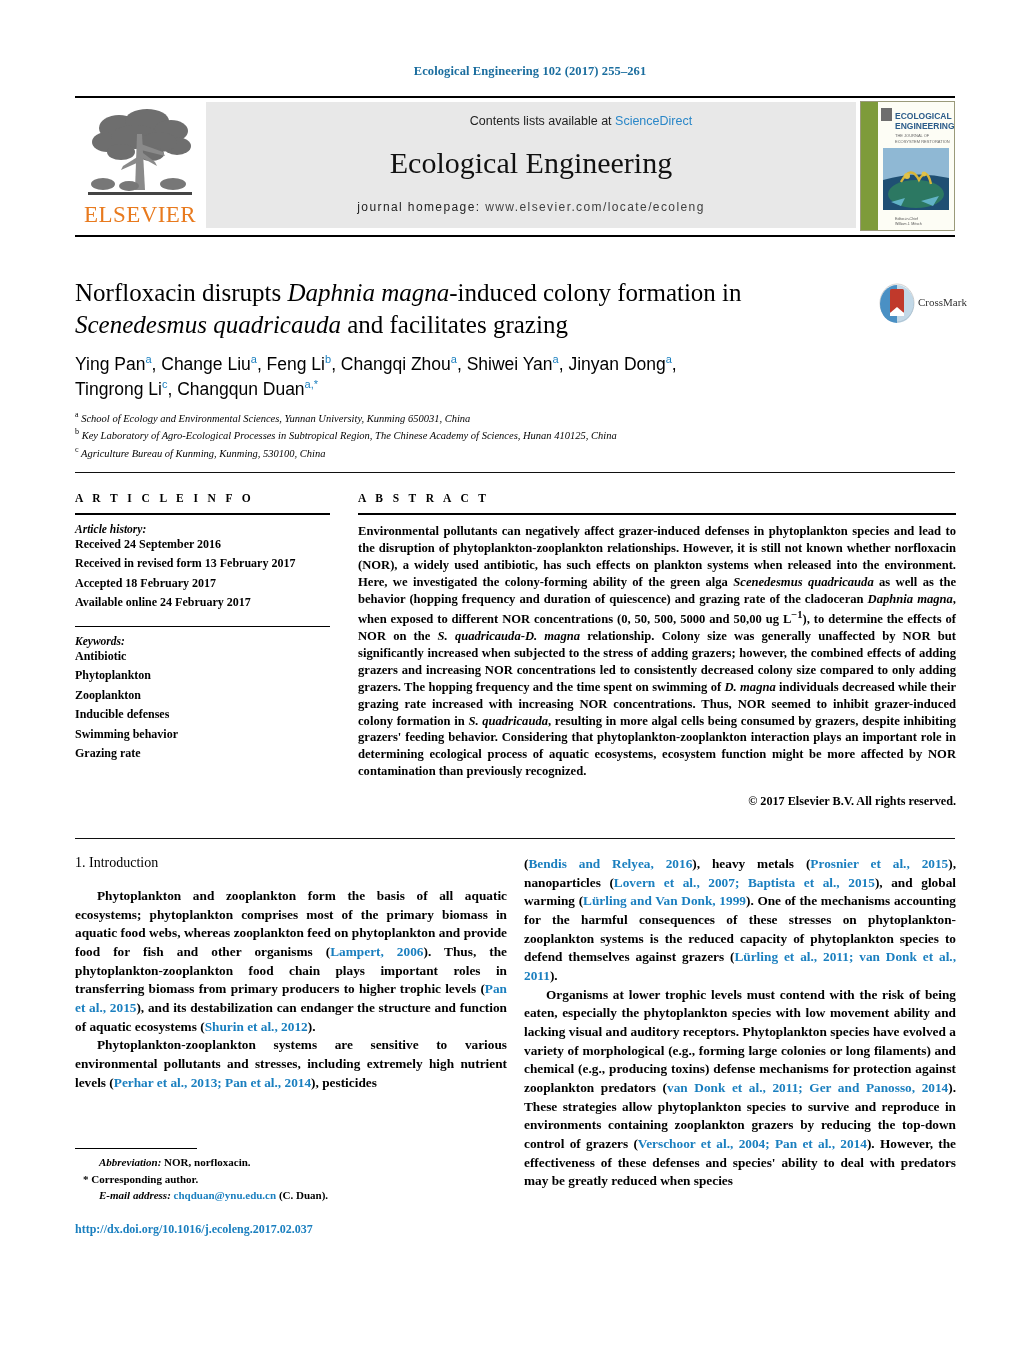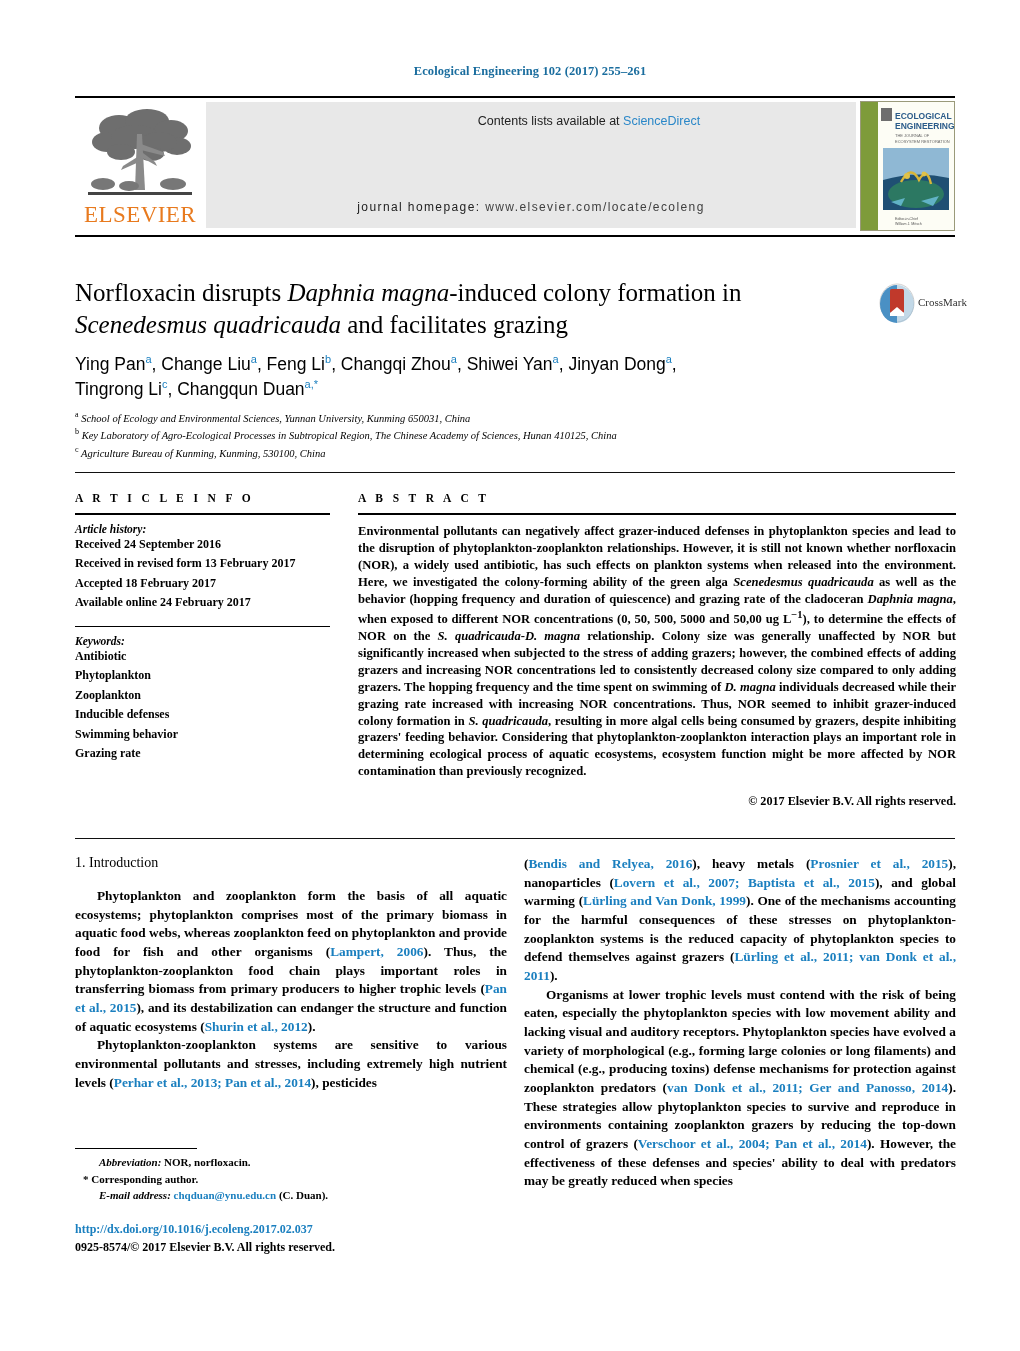--- a/index.html
+++ b/index.html
@@ -75,21 +75,21 @@
   }
   .grey-band {
     position: absolute;
     left: 131px; top: 4px;
     width: 650px;
     height: 126px;
     background: #e8e8e8;
   }
   .contents-line {
     position: absolute;
-    left: 12px; top: 12px;
+    left: 4px; top: 12px;
     width: 742px;
     text-align: center;
     font-family: "Liberation Sans", sans-serif;
     font-size: 12.5px;
     color: #222;
   }
   .contents-line .sd {
     color: #2a87c8;
   }
   .journal-title {
@@ -366,20 +366,21 @@
           </g>
           <rect x="3" y="88" width="104" height="3" fill="#444"></rect>
         </svg>
         <div class="elsevier-word">ELSEVIER</div>
       </div>
 
       <div class="grey-band">
         <div class="contents-line">
           <span>Contents lists available at </span><span class="sd">ScienceDirect</span>
         </div>
+        <div class="journal-title">Ecological Engineering</div>
         <div class="homepage-line">
           <span>journal homepage: </span><span class="url">www.elsevier.com/locate/ecoleng</span>
         </div>
       </div>
 
       <div class="cover-thumb">
         <svg viewBox="0 0 93 128" width="93" height="128" xmlns="http://www.w3.org/2000/svg">
           <rect x="0" y="0" width="93" height="128" fill="#ffffff"></rect>
           <rect x="0" y="0" width="17" height="128" fill="#7e9b3a"></rect>
           <rect x="17" y="0" width="76" height="128" fill="#fdfdf5"></rect>
@@ -476,16 +477,15 @@
     <div class="footnote-rule"></div>
     <div class="footnote-line footnote-indent"><i>Abbreviation:</i>  NOR, norfloxacin.</div>
     <div class="footnote-line footnote-star">* Corresponding author.</div>
     <div class="footnote-line footnote-indent">
       <span><i>E-mail address:</i> </span><span class="ref">chqduan@ynu.edu.cn</span><span> (C. Duan).</span>
     </div>
   </div>
 
   <div class="doi-block">
     <div class="doi-line">http://dx.doi.org/10.1016/j.ecoleng.2017.02.037</div>
-    <div class="issn-line">0925-8574/© 2017 Elsevier B.V. All rights reserved.</div>
   </div>
 
 </div>
 
 </body></html>

